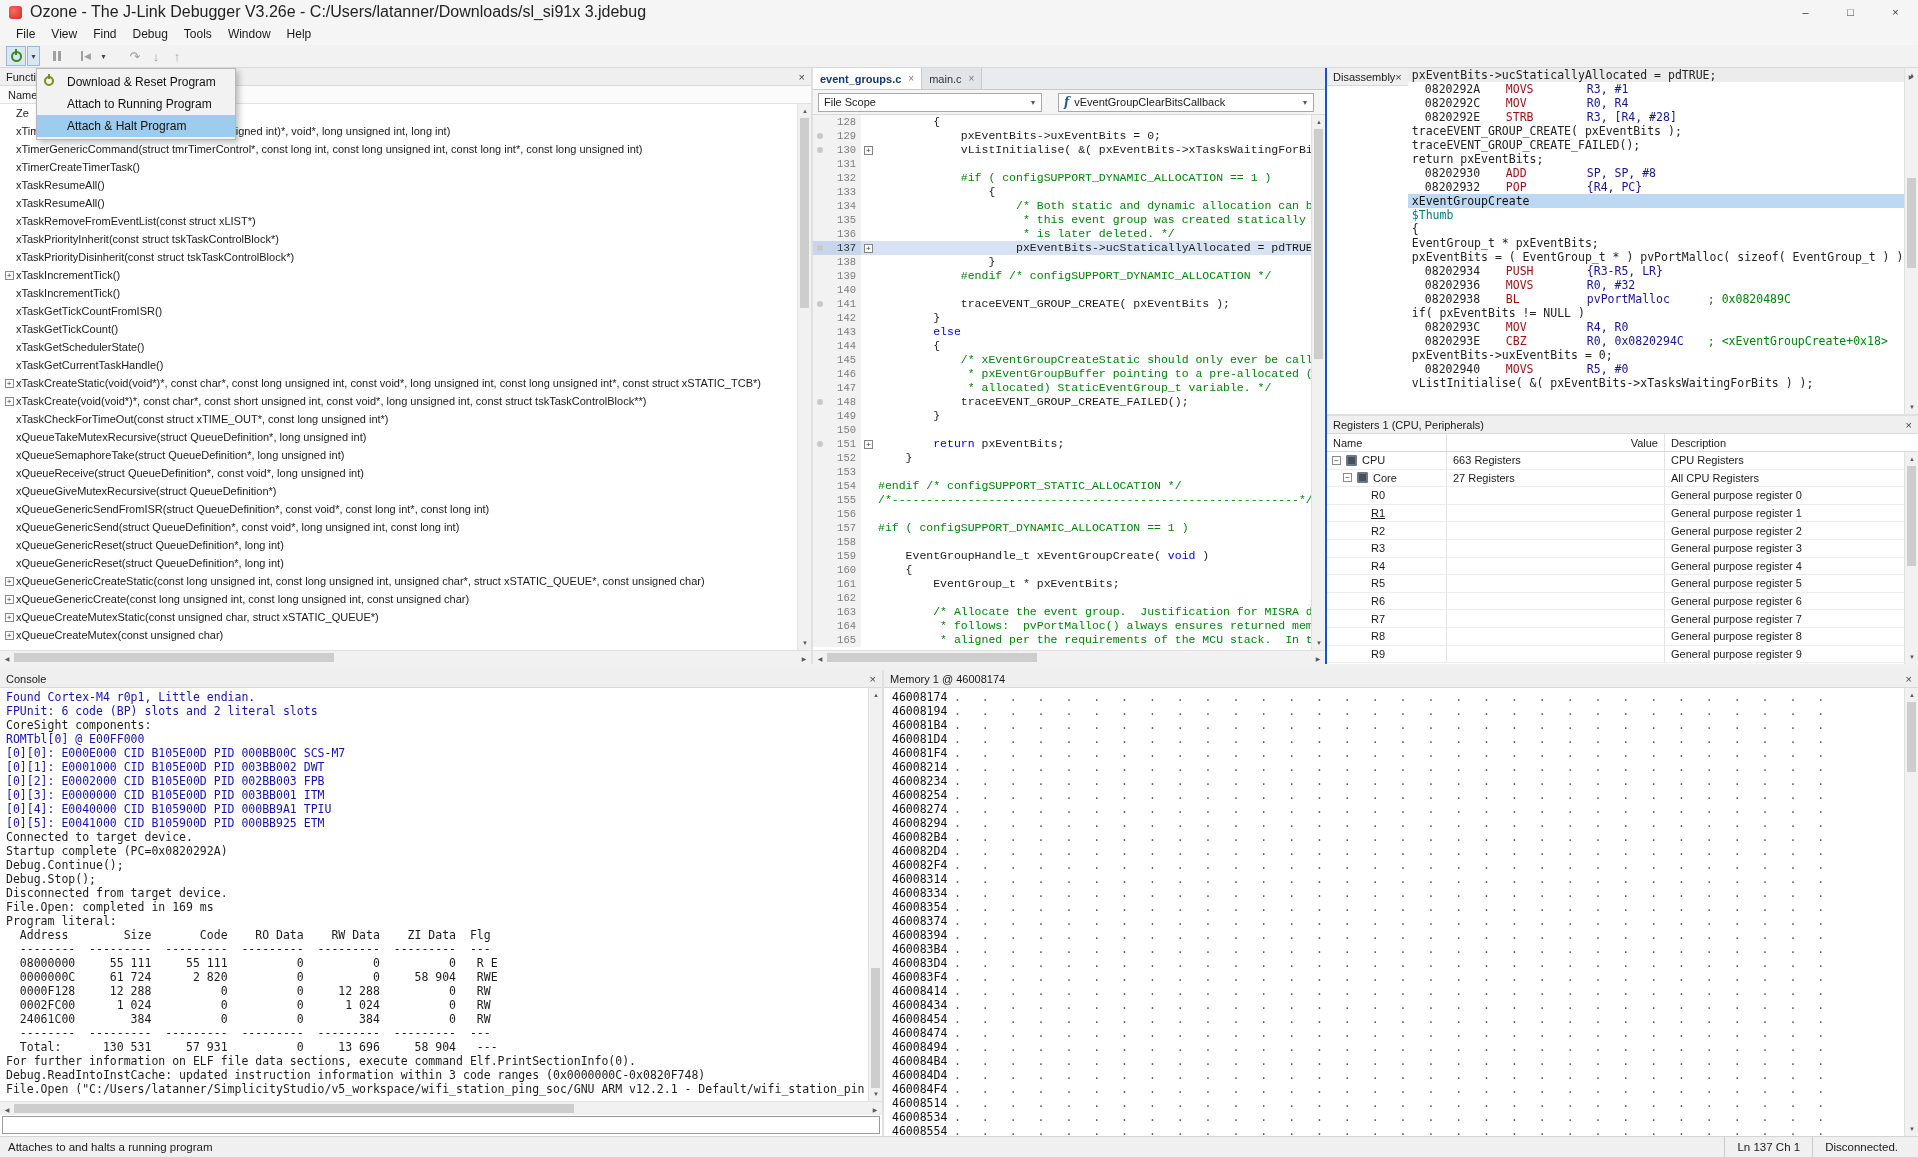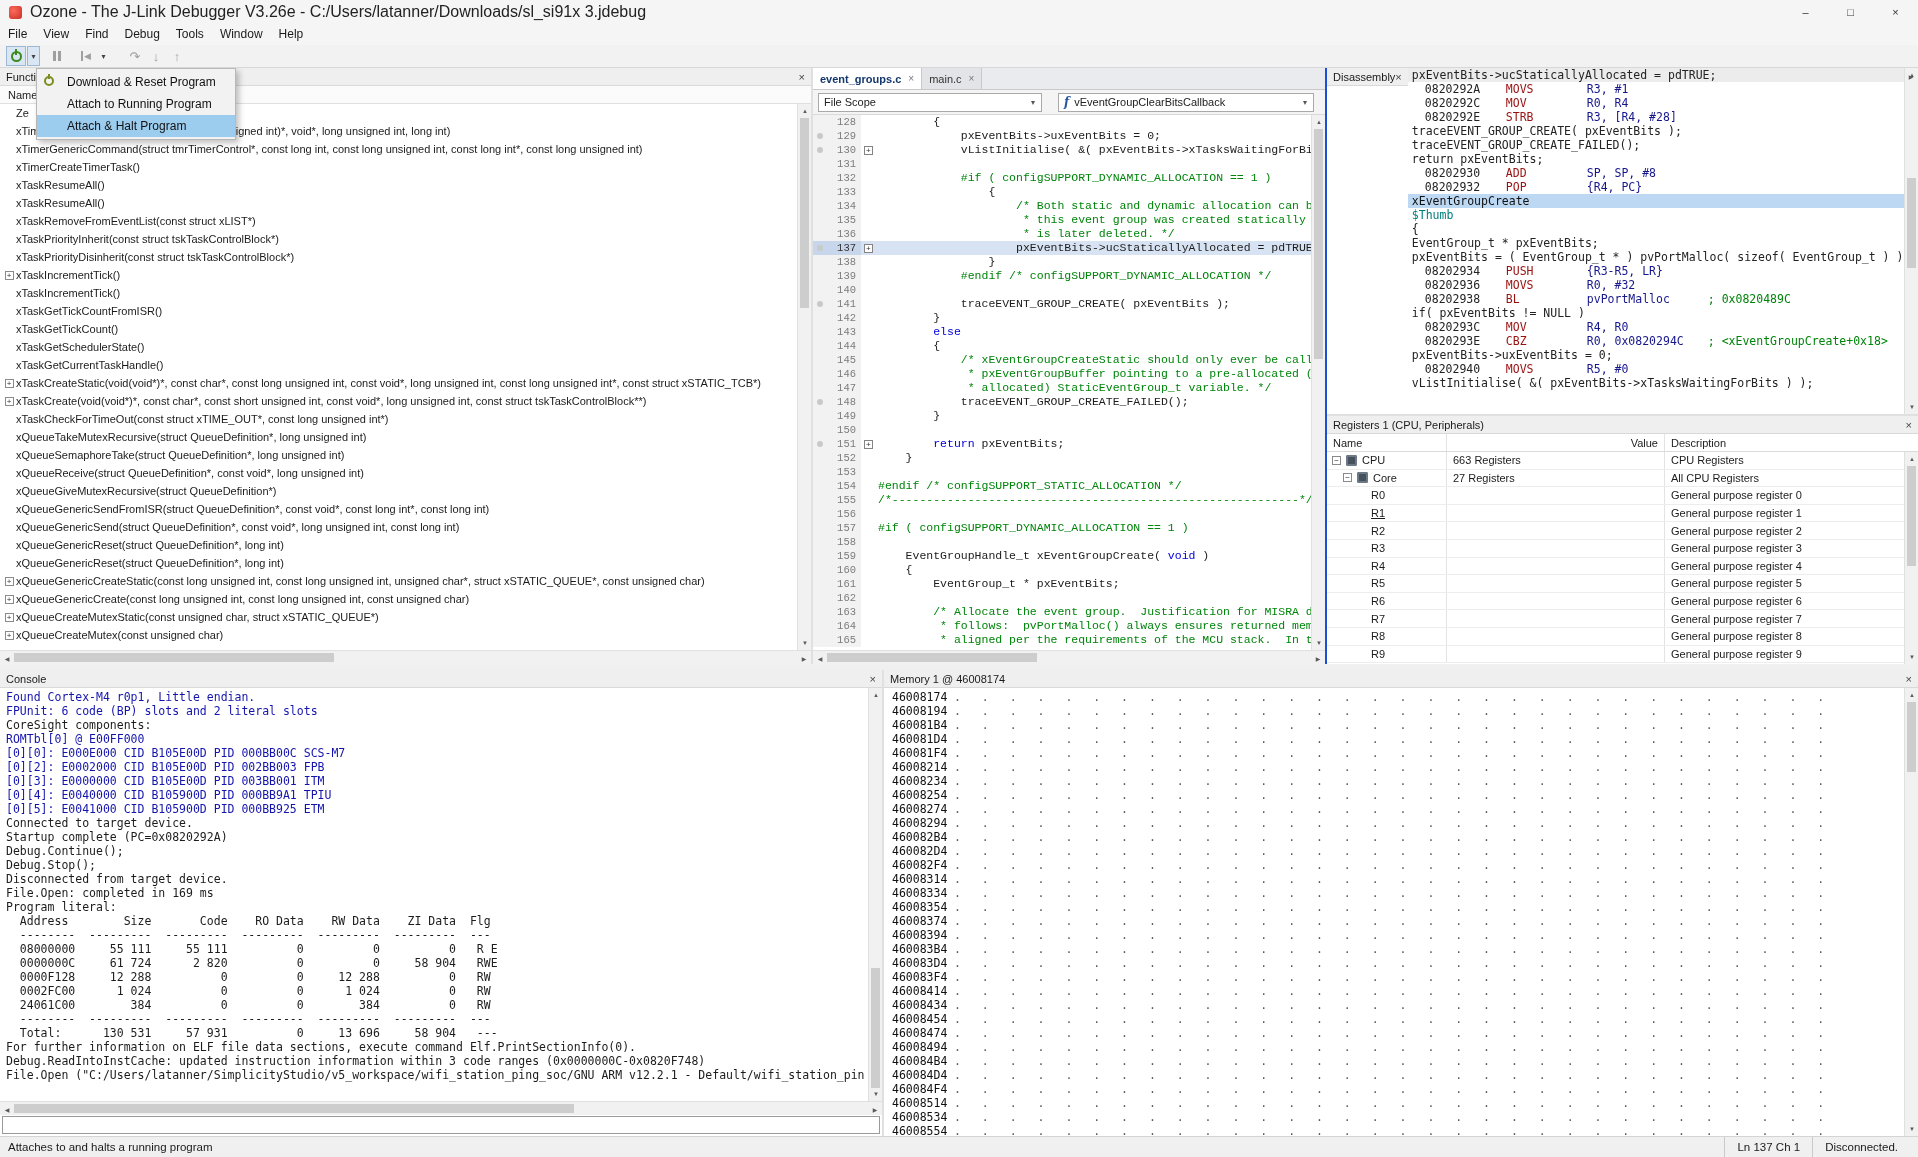--- a/index.html
+++ b/index.html
@@ -6,21 +6,21 @@
 html,body{width:1918px;height:1157px;overflow:hidden}
 body{font-family:"Liberation Sans",sans-serif;font-size:12px;color:#1a1a1a;background:#e8e8e8}
 .window{width:1918px;height:1157px;display:flex;flex-direction:column;background:#f5f5f5}
 
 
 .titlebar{height:24px;flex:none;display:flex;align-items:center;background:#f5f5f5}
 .app-icon{width:13px;height:13px;margin-left:9px;border-radius:3px;background:radial-gradient(circle at 35% 35%,#ff6a5e,#c62f24)}
 .title-text{margin-left:8px;font-size:16px;color:#222;white-space:nowrap}
 .win-controls{margin-left:auto;display:flex;height:24px}
 .win-btn{width:45px;height:24px;display:flex;align-items:center;justify-content:center;font-size:11px;color:#333}
-.menubar{height:21px;flex:none;display:flex;align-items:center;background:#f5f5f5;padding-left:0}
+.menubar{height:21px;flex:none;display:flex;align-items:center;background:#f5f5f5;padding-left:8px}
 .menu-item{padding:0 8px;height:21px;line-height:21px;font-size:12px}
 .toolbar{height:23px;flex:none;display:flex;align-items:center;background:#f2f2f2;border-bottom:1px solid #d8d8d8;padding-left:6px}
 .tb-btn{height:20px;min-width:20px;display:flex;align-items:center;justify-content:center;margin-right:1px;border:1px solid transparent;color:#8f8f8f}
 .tb-btn.pressed{background:#d9e7f5;border-color:#9cb9d4}
 .tb-caret{min-width:13px;width:13px}
 .tb-glyph{font-size:13px;line-height:1;color:#9f9f9f}
 .caret{font-size:8px;color:#444}
 .power-ring{width:11px;height:11px;border:2px solid #3c8a1e;border-radius:50%;position:relative;display:inline-block}
 .power-tick{position:absolute;left:50%;top:-4px;transform:translateX(-50%);width:2px;height:6px;background:#3c8a1e}
 .pause-icon{display:flex;gap:2px}
@@ -611,20 +611,21 @@
           <span class="panel-title" data-name="console-panel-title">Console</span>
           <span class="panel-close" data-name="console-panel-close-button">×</span>
         </div>
         <div class="console-body" data-name="console-body">
           <div class="console-lines" id="console-lines" data-name="console-output">
               <div class="con-line con-b" data-name="console-line">Found Cortex-M4 r0p1, Little endian.</div>
               <div class="con-line con-b" data-name="console-line">FPUnit: 6 code (BP) slots and 2 literal slots</div>
               <div class="con-line con-k" data-name="console-line">CoreSight components:</div>
               <div class="con-line con-b" data-name="console-line">ROMTbl[0] @ E00FF000</div>
               <div class="con-line con-b" data-name="console-line">[0][0]: E000E000 CID B105E00D PID 000BB00C SCS-M7</div>
+              <div class="con-line con-b" data-name="console-line">[0][1]: E0001000 CID B105E00D PID 003BB002 DWT</div>
               <div class="con-line con-b" data-name="console-line">[0][2]: E0002000 CID B105E00D PID 002BB003 FPB</div>
               <div class="con-line con-b" data-name="console-line">[0][3]: E0000000 CID B105E00D PID 003BB001 ITM</div>
               <div class="con-line con-b" data-name="console-line">[0][4]: E0040000 CID B105900D PID 000BB9A1 TPIU</div>
               <div class="con-line con-b" data-name="console-line">[0][5]: E0041000 CID B105900D PID 000BB925 ETM</div>
               <div class="con-line con-k" data-name="console-line">Connected to target device.</div>
               <div class="con-line con-k" data-name="console-line">Startup complete (PC=0x0820292A)</div>
               <div class="con-line con-k" data-name="console-line">Debug.Continue();</div>
               <div class="con-line con-k" data-name="console-line">Debug.Stop();</div>
               <div class="con-line con-k" data-name="console-line">Disconnected from target device.</div>
               <div class="con-line con-k" data-name="console-line">File.Open: completed in 169 ms</div>

